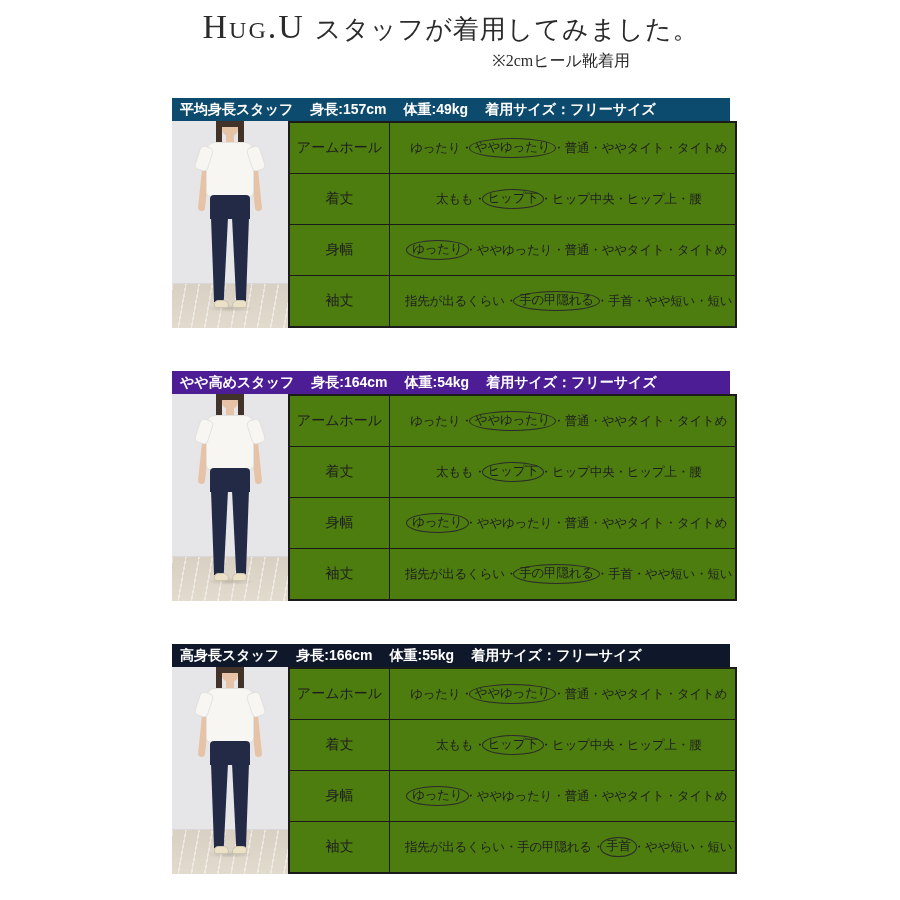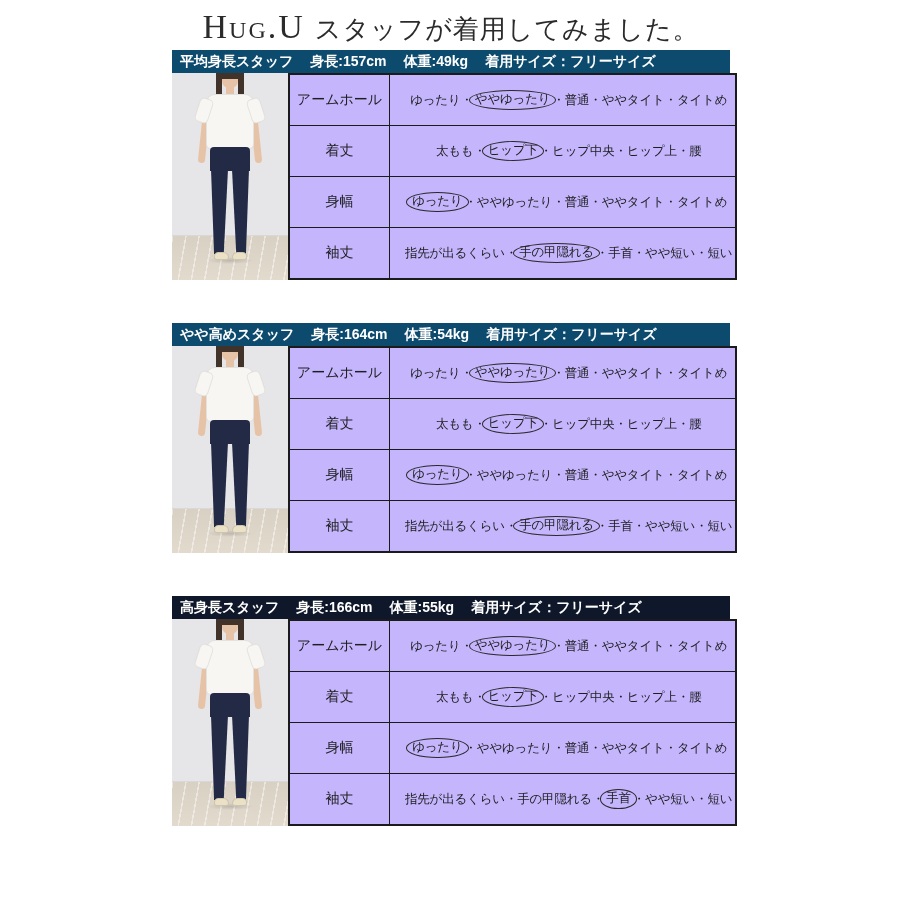--- a/index.html
+++ b/index.html
@@ -66,21 +66,21 @@
   .f-hip{left:38px;top:74px;width:40px;height:24px;background:var(--jeans,#232a46);border-radius:4px 4px 0 0;}
   .f-legL{left:39px;top:96px;width:17px;height:85px;background:var(--jeans,#232a46);clip-path:polygon(0 0,100% 0,75% 100%,18% 100%);}
   .f-legR{left:60px;top:96px;width:17px;height:85px;background:var(--jeans,#232a46);clip-path:polygon(0 0,100% 0,82% 100%,25% 100%);}
   .f-shadow{left:34px;top:184px;width:48px;height:7px;background:radial-gradient(ellipse,rgba(0,0,0,.14),rgba(0,0,0,0) 70%);}
   .f-shoeL{left:42px;top:179px;width:15px;height:8px;background:var(--shoes,#eae1c7);border:1px solid rgba(0,0,0,.12);border-radius:5px 6px 3px 3px;box-sizing:border-box;}
   .f-shoeR{left:60px;top:179px;width:15px;height:8px;background:var(--shoes,#eae1c7);border:1px solid rgba(0,0,0,.12);border-radius:6px 5px 3px 3px;box-sizing:border-box;}
   
   .fit-table{
     flex:1;display:flex;flex-direction:column;
     border:2px solid var(--table_border,#1b1b1b);
-    box-sizing:border-box;background:#c4b5fd;
+    box-sizing:border-box;background:#4d7c0f;
   }
   .trow{flex:1;display:flex;border-bottom:1.5px solid var(--table_border,#1b1b1b);}
   .trow:last-child{border-bottom:none;}
   .tlabel{
     width:99px;flex:0 0 99px;
     border-right:1.5px solid var(--table_border,#1b1b1b);
     display:flex;align-items:center;justify-content:center;
     font-size:14px;letter-spacing:0;
   }
   .tvalue{
@@ -96,20 +96,21 @@
     padding:2px 5px 3px;margin:0 -4px;line-height:1;
   }
 </style>
 </head>
 <body>
 
 <div class="page" id="page" style="--table_border: #1b1b1b; --wall: #e6e5e7; --floor: #d9d0c4; --jeans: #232a46; --tshirt: #f7f6f2; --skin: #e6c3a7; --hair: #42332a; --shoes: #eae1c7;">
   <div class="title-wrap">
     <span class="brand">Hug.U</span><span class="title-jp">スタッフが着用してみました。</span>
   </div>
+  <div class="note">※2cmヒール靴着用</div>
   <div id="sections">
       <section class="section">
         <div class="sec-header" style="background: #0c4a6e;">
           <span class="hd-item">平均身長スタッフ</span>
           <span class="hd-item">身長:157cm</span>
           <span class="hd-item">体重:49kg</span>
           <span class="hd-item">着用サイズ：フリーサイズ</span>
         </div>
         <div class="sec-body">
           <div class="photo">
@@ -185,21 +186,21 @@
                 <span class="sep">・</span>
                 <span class="opt">やや短い</span>
                 <span class="sep">・</span>
                 <span class="opt">短い</span>
               </div>
             </div>
           </div>
         </div>
       </section>
       <section class="section">
-        <div class="sec-header" style="background: #0c4a6e;">
+        <div class="sec-header" style="background: #4c1d95;">
           <span class="hd-item">やや高めスタッフ</span>
           <span class="hd-item">身長:164cm</span>
           <span class="hd-item">体重:54kg</span>
           <span class="hd-item">着用サイズ：フリーサイズ</span>
         </div>
         <div class="sec-body">
           <div class="photo">
             <div class="floor"></div>
             <div class="part f-face"></div>
             <div class="part f-hairtop"></div>

